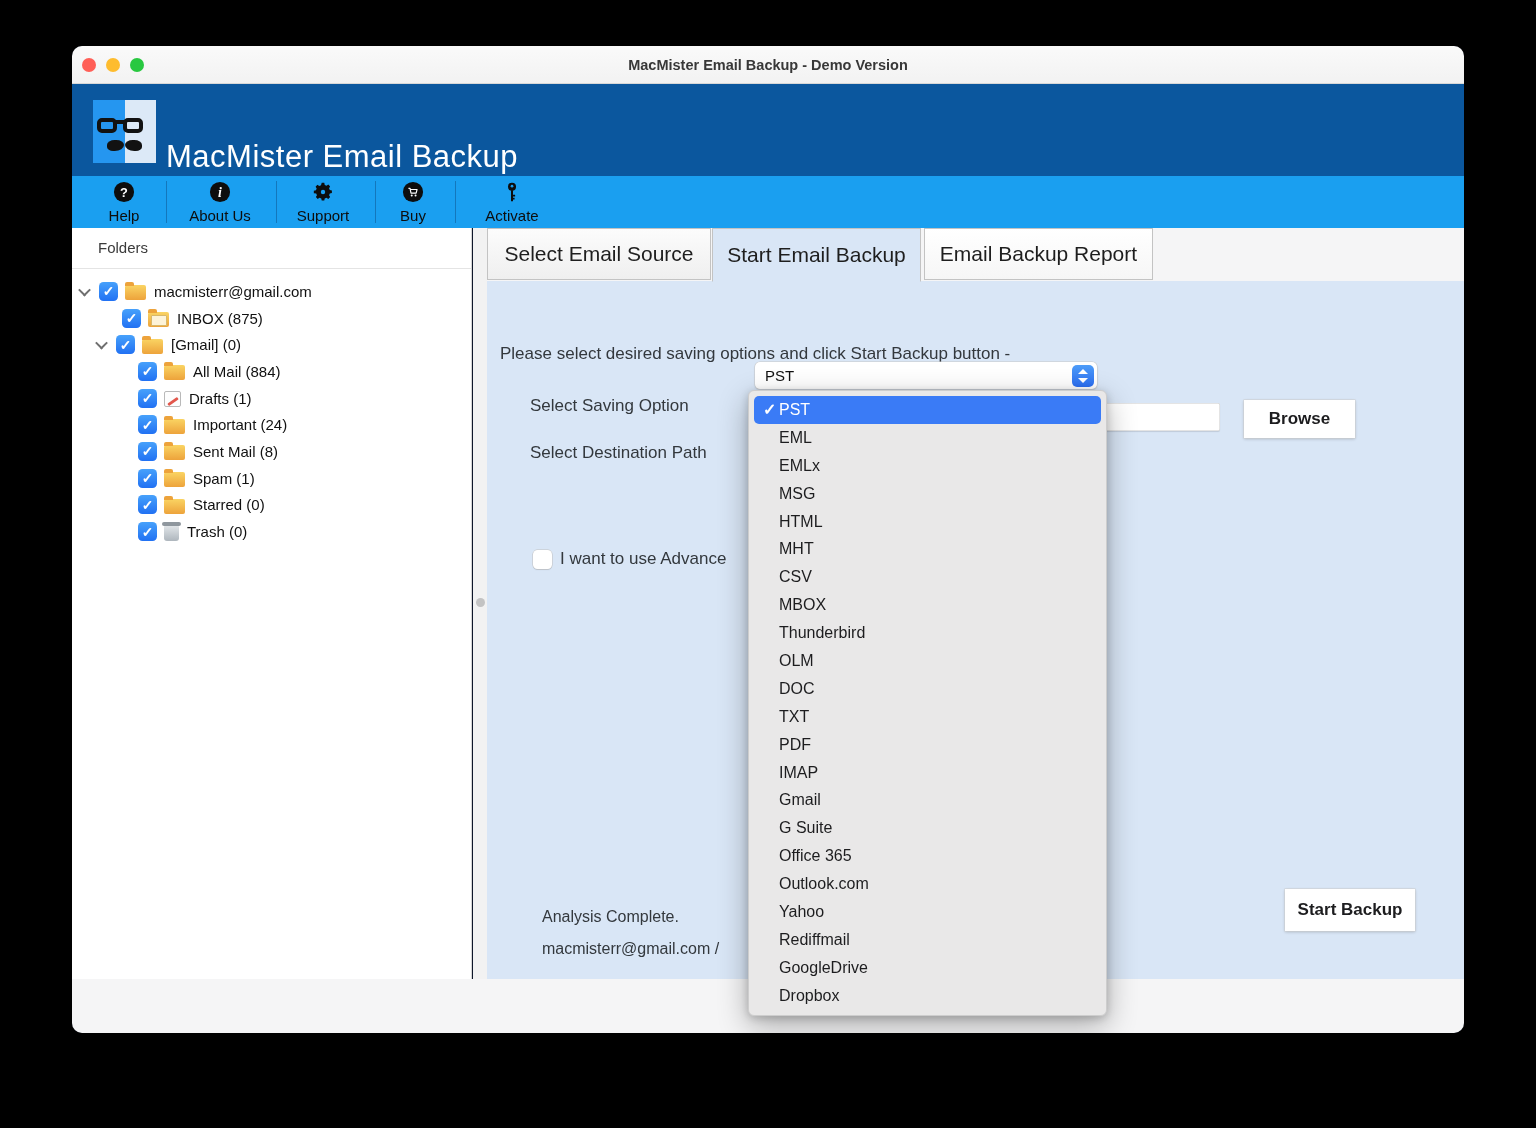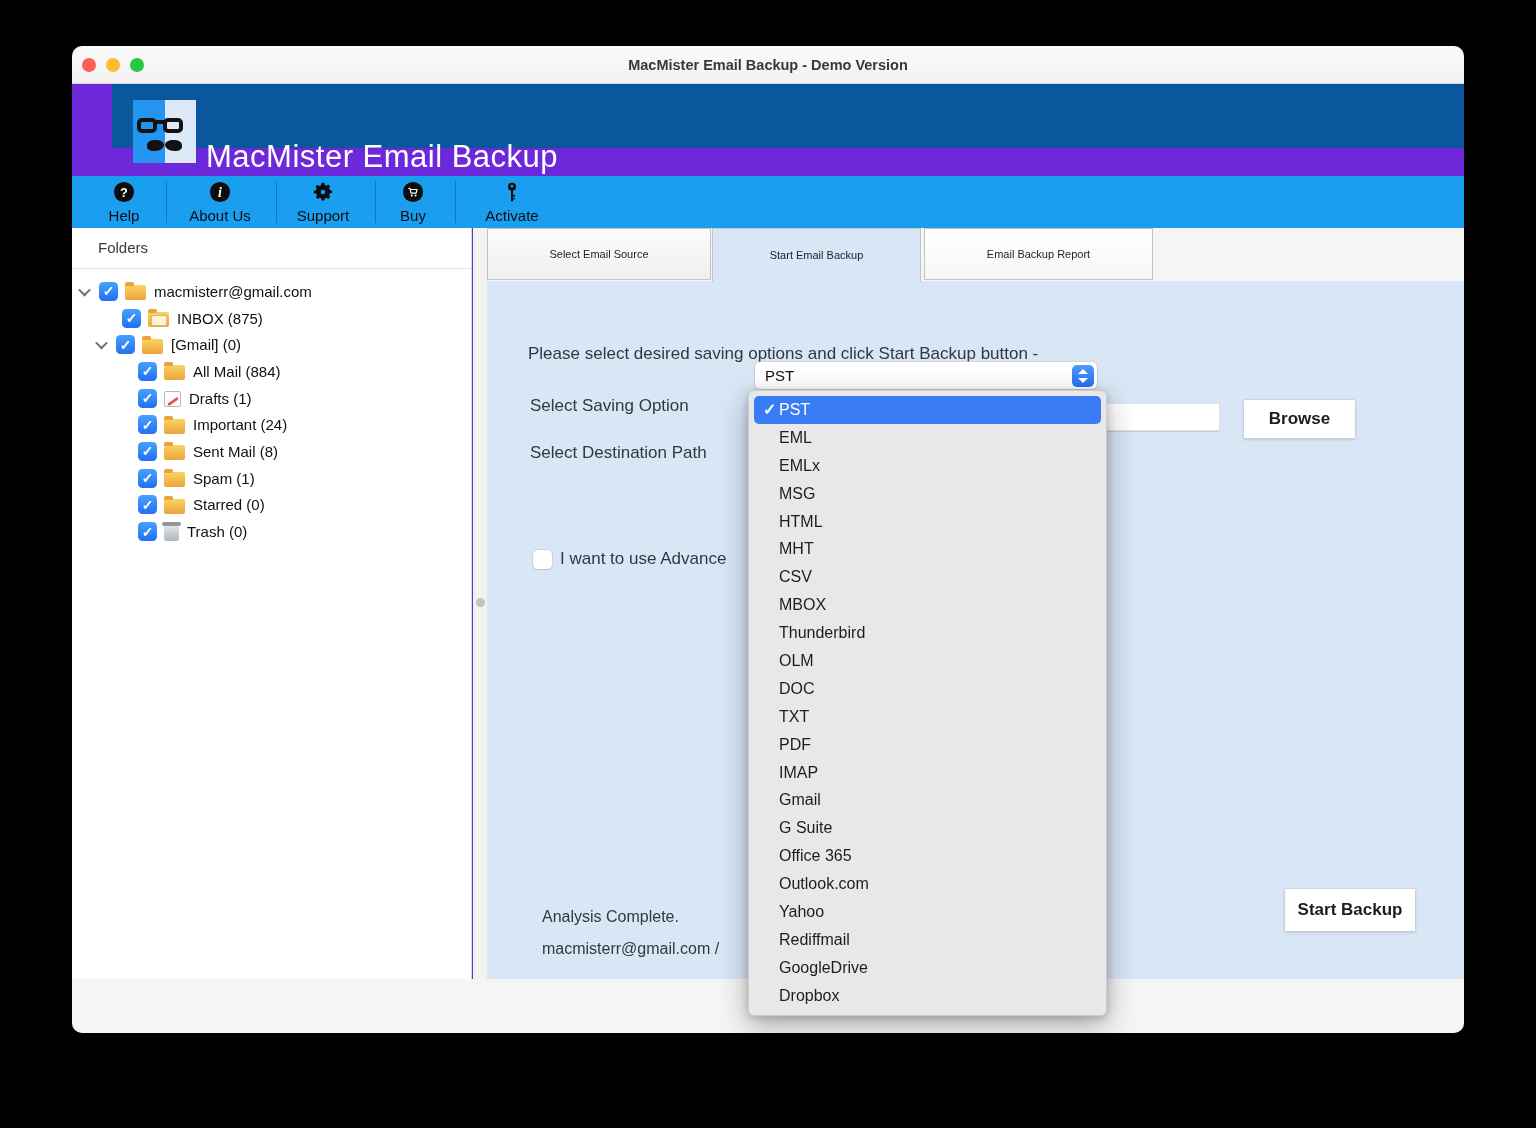--- a/index.html
+++ b/index.html
@@ -1,32 +1,32 @@
 <!DOCTYPE html>
 <html><head>
 <meta charset="utf-8">
 <style>
   * { margin:0; padding:0; box-sizing:border-box; }
   html,body { width:1536px; height:1128px; background:#000; font-family:"Liberation Sans", sans-serif; overflow:hidden; }
 
   .window { position:absolute; left:72px; top:46px; width:1392px; height:987px;
-            background:#6d28d9; border-radius:10px; overflow:hidden;
+            background:#0f172a; border-radius:10px; overflow:hidden;
             box-shadow:0 18px 50px rgba(0,0,0,.6); }
 
   
   .titlebar { position:absolute; left:0; top:0; width:100%; height:38px;
               background:linear-gradient(#fafafa,#f2f2f2); border-bottom:1px solid #d8d8d8; }
   .lights { position:absolute; left:10px; top:12px; display:flex; gap:10px; }
   .light { width:14px; height:14px; border-radius:50%; }
   .light.red{ background:#ff5f57; } .light.yellow{ background:#febc2e; } .light.green{ background:#28c840; }
   .tb-title { position:absolute; left:0; right:0; top:0; height:38px; line-height:38px;
               text-align:center; font-size:14.5px; font-weight:bold; color:#383838; }
 
   
-  .header { position:absolute; left:0; top:38px; width:100%; height:64px; background:#0b579e;margin-left:40px; }
+  .header { position:absolute; left:0; top:38px; width:100%; height:92px; background:#0b579e; }
   .logo { position:absolute; left:21px; top:16px; width:63px; height:63px; overflow:hidden; }
   .logo .half-l { position:absolute; left:0; top:0; width:50%; height:100%; background:#2596f0; }
   .logo .half-r { position:absolute; right:0; top:0; width:50%; height:100%; background:#dce9f7; }
   .logo .glasses { position:absolute; left:4px; top:18px; width:55px; height:16px; }
   .logo .lens { position:absolute; width:20px; height:15px; border:4px solid #121212; border-radius:5px; background:transparent; }
   .logo .lens.l2 { left:26px; }
   .logo .bridge { position:absolute; left:18px; top:2px; width:12px; height:4px; background:#121212; }
   .logo .mustache { position:absolute; left:14px; top:40px; width:36px; height:11px; }
   .logo .mustache span { position:absolute; width:17px; height:11px; background:#121212; border-radius:50% 50% 60% 40%; }
   .logo .mustache span+span { left:18px; border-radius:50% 50% 40% 60%; }
@@ -62,29 +62,29 @@
                       background:#e2574c; transform:rotate(-35deg); border-radius:1px; }
   .ic-trash { width:15px; height:16px; background:linear-gradient(#e3e7ea,#aeb6bd); border-radius:2px 2px 3px 3px; margin-top:2px; }
   .ic-trash::before { content:""; position:absolute; left:-2px; top:-3px; width:19px; height:4px; background:#8f979e; border-radius:2px; }
 
   .splitter { position:absolute; left:401px; top:182px; width:14px; height:751px; background:#f2f2f2; }
   .split-dot { position:absolute; left:404px; top:552px; width:9px; height:9px; border-radius:50%; background:#c3c3c3; }
 
   
   .tabbar { position:absolute; left:415px; top:182px; width:977px; height:53px; background:#f5f5f6; }
   .tab { position:absolute; top:0; height:52px; display:flex; align-items:center; justify-content:center;
-         font-size:11px; color:#1e1e1e; border:1px solid #c3c3c3;
+         font-size:21px; color:#1e1e1e; border:1px solid #c3c3c3;
          background:linear-gradient(#fcfcfc,#efefef); }
   .tab.t1 { left:0; width:224px; }
   .tab.t2 { left:225px; width:209px; }
   .tab.t3 { left:437px; width:229px; background:linear-gradient(#ffffff,#f6f6f6); }
   .tab.active { background:#d9e6f6; border-color:#c3c3c3 #c3c3c3 #d9e6f6; height:54px; z-index:2; }
 
   .content { position:absolute; left:415px; top:235px; width:977px; height:698px; background:#d9e6f6; }
-  .instruction { position:absolute; left:41px; top:63px; font-size:17px; color:#33383d; }
+  .instruction { position:absolute; left:13px; top:63px; font-size:17px; color:#33383d; }
   .flabel { position:absolute; font-size:17px; color:#33383d;margin-top:35px; }
   .lbl-save { left:43px; top:80px; }
   .lbl-dest { left:43px; top:127px; }
 
   .selectbox { position:absolute; left:268px; top:81px; width:342px; height:27px; background:#fff;
                border-radius:5px; box-shadow:0 0 0 .5px #c9c9c9, 0 1px 2px rgba(0,0,0,.18);
                display:flex; align-items:center; font-size:15px; color:#111; padding-left:10px; }
   .stepper { position:absolute; right:3px; top:2.5px; width:22px; height:22px; border-radius:5px;
              background:linear-gradient(#4d9cf8,#2b6ef2); }
   .stepper .up, .stepper .dn { position:absolute; left:6px; width:0; height:0; border-left:5px solid transparent; border-right:5px solid transparent; }

